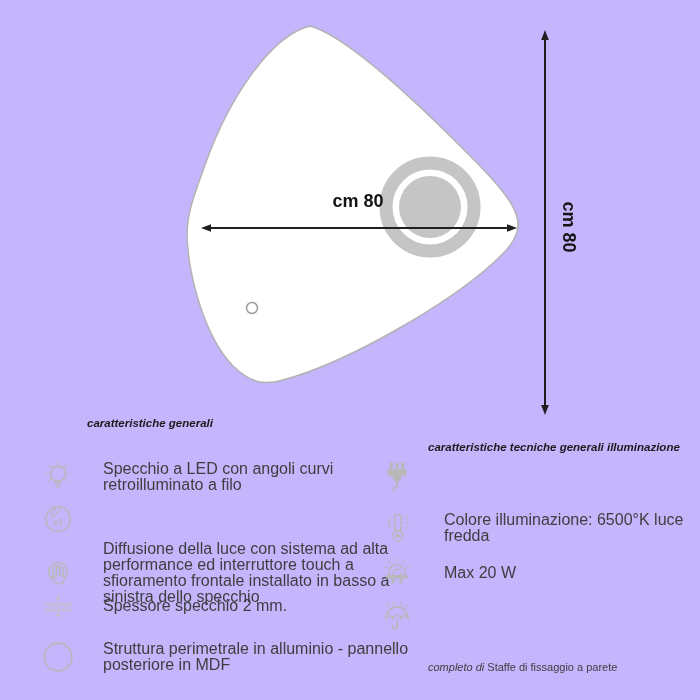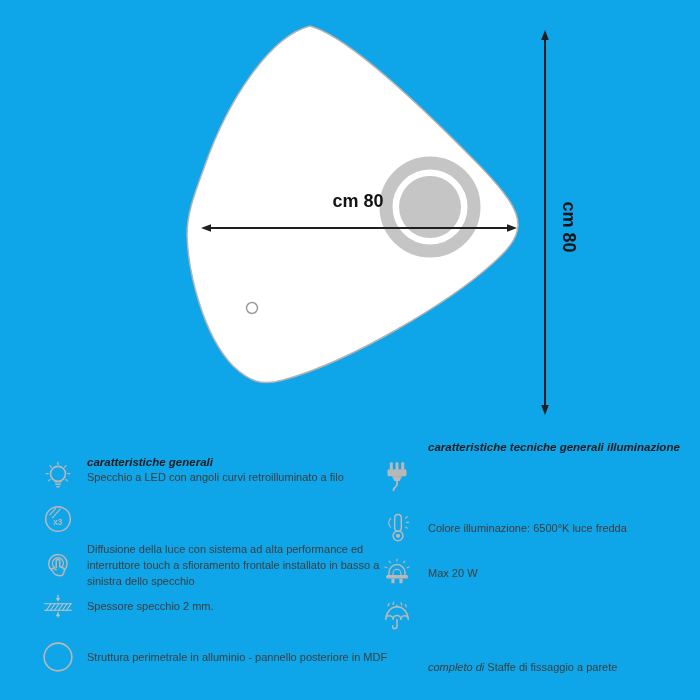--- a/index.html
+++ b/index.html
@@ -1,20 +1,20 @@
 <!DOCTYPE html>
 <html><head>
 <meta charset="utf-8">
 <style>
   html, body { margin: 0; padding: 0; background: #ffffff; }
   .stage {
     position: relative;
     width: 700px;
     height: 700px;
-    background: #0ea5e9;
+    background: #c4b5fd;
     font-family: "Liberation Sans", sans-serif;
     overflow: hidden;
   }
   .diagram-svg { position: absolute; left: 0; top: 0; }
 
   .dim-label {
     font-family: "Liberation Sans", sans-serif;
     font-size: 18px;
     font-weight: bold;
     fill: #141414;
@@ -25,42 +25,43 @@
   .col-right { left: 380px; top: 0; width: 312px; }
 
   .sec-title {
     position: absolute;
     font-size: 11.5px;
     font-weight: bold;
     font-style: italic;
     color: #1b1b1b;
     white-space: nowrap;
   }
-  .col-left  .sec-title { left: 47px; top: 456px; }
+  .col-left  .sec-title { left: 47px; top: 417px; }
   .col-right .sec-title { left: 48px; top: 441px; }
 
   .spec-row {
     position: absolute;
     left: 0;
     display: flex;
     align-items: center;
   }
   .icon-cell {
     flex: 0 0 auto;
     display: flex;
     align-items: center;
     justify-content: center;
   }
   .col-left  .icon-cell { width: 36px; margin-right: 11px; text-align: right; }
   .col-right .icon-cell { width: 34px; margin-right: 14px; }
 
   .spec-text {
-    font-size: 11px;
+    font-size: 16px;
     line-height: 16px;
     color: #3e3e3e;
+    margin-left: 16px;
   }
   .col-left  .spec-text { width: 308px; }
   .col-right .spec-text { width: 268px; }
 
   .footer-note {
     position: absolute;
     left: 48px;
     top: 661px;
     font-size: 11px;
     color: #3e3e3e;

